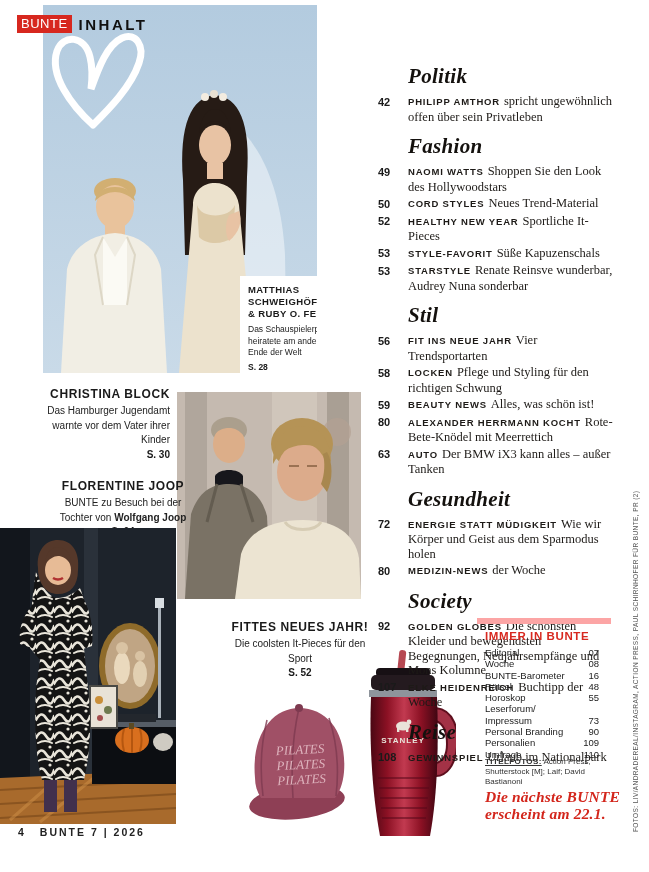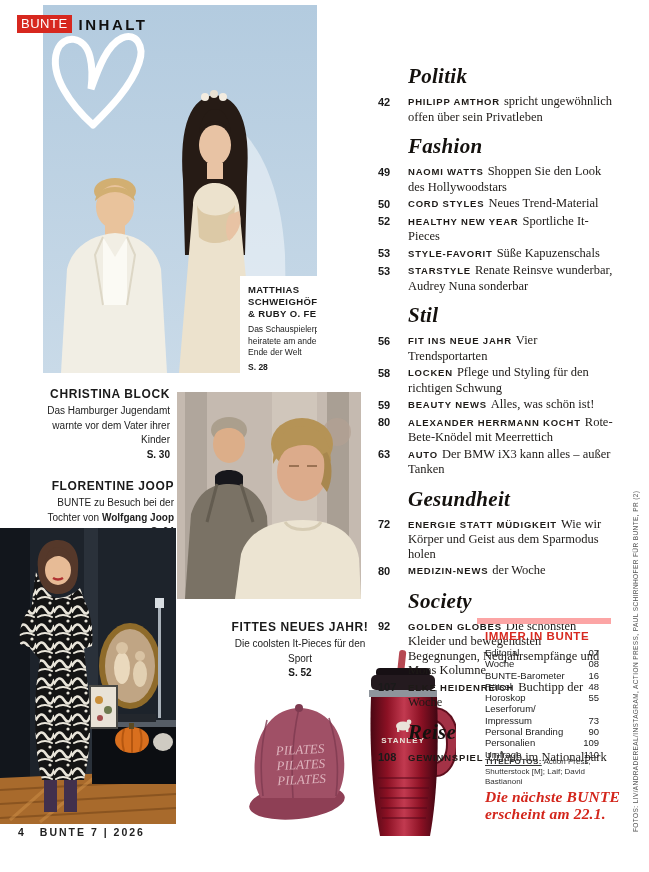--- a/index.html
+++ b/index.html
@@ -26,21 +26,21 @@
     padding:8px 7px 9px 8px;z-index:10;box-sizing:border-box;
   }
   .cap-title{font-weight:bold;font-size:9.5px;line-height:12px;letter-spacing:.4px;}
   .cap-desc{font-size:8.5px;line-height:11.5px;margin-top:4px;color:#222;}
   .cap-page{font-weight:bold;font-size:8.5px;margin-top:3px;}
   .teaser{position:absolute;}
   .teaser-title{font-weight:bold;font-size:12px;letter-spacing:.6px;line-height:13px;}
   .teaser-desc{font-size:10px;line-height:14.5px;margin-top:3px;color:#222;}
   .teaser-page{font-weight:bold;font-size:10px;margin-top:1px;}
   .t-christina{left:44px;top:388px;width:126px;text-align:right;}
-  .t-florentine{left:32px;top:480px;width:142px;text-align:right;}
+  .t-florentine{left:52px;top:480px;width:142px;text-align:center;}
   .t-fitness{left:230px;top:620px;width:140px;text-align:center;}
   .t-fitness .teaser-title{font-size:12px;line-height:14px;}
   
   .toc{position:absolute;left:378px;top:64px;width:238px;}
   .toc-head{
     font-family:"Liberation Serif",serif;font-style:italic;font-weight:600;
     font-size:21px;margin:10px 0 5px 30px;color:#14110e;letter-spacing:.3px;
   }
   .toc-sec:first-child .toc-head{margin-top:0;}
   .toc-entry{display:flex;margin-bottom:2px;}

